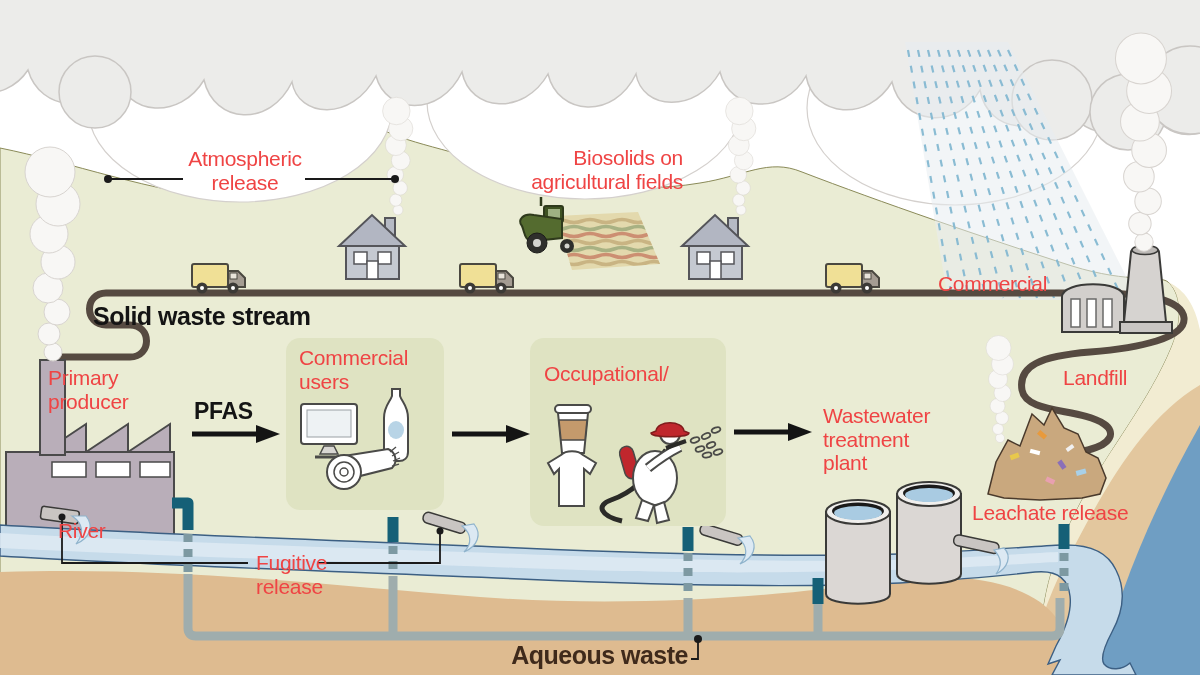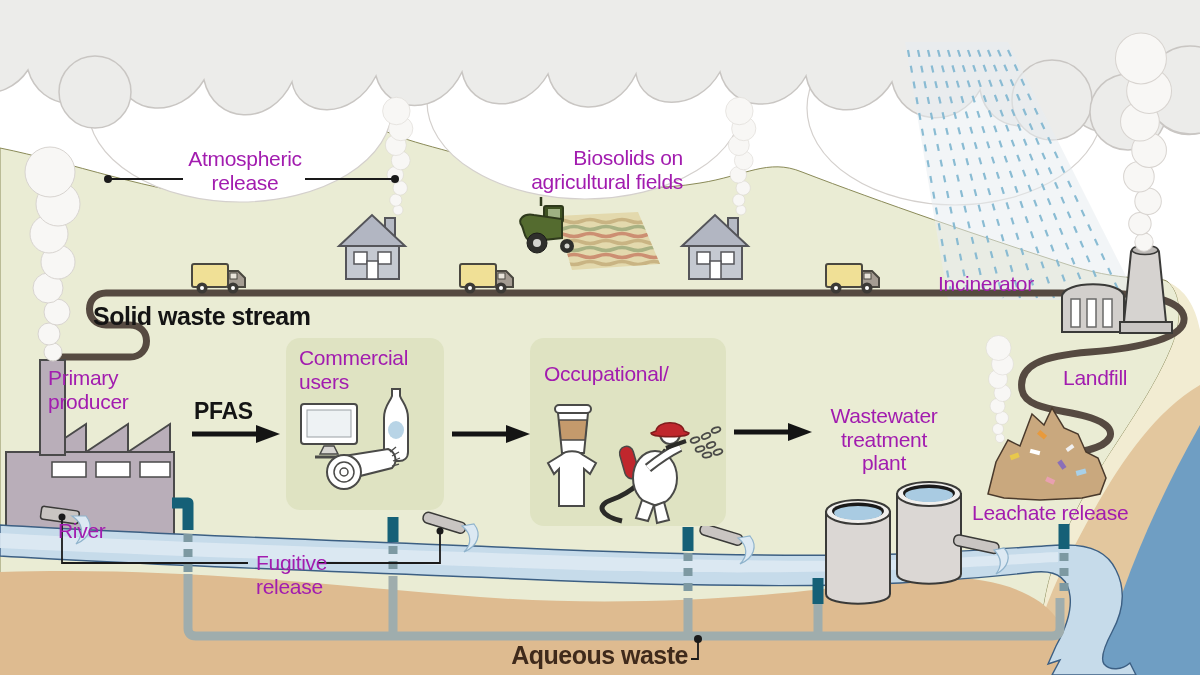--- a/index.html
+++ b/index.html
@@ -1,19 +1,19 @@
 <!DOCTYPE html>
 <html><head>
 <meta charset="utf-8">
 <style>
   html,body{margin:0;padding:0;background:#fff;}
   .scene{position:relative;width:1200px;height:675px;overflow:hidden;background:#ffffff;
          font-family:"Liberation Sans","DejaVu Sans",sans-serif;}
   .scene svg{position:absolute;left:0;top:0;}
-  .lbl{position:absolute;font-size:21px;line-height:1.12;color:#a21caf;letter-spacing:-0.3px;}
+  .lbl{position:absolute;font-size:21px;line-height:1.12;color:#ef4444;letter-spacing:-0.3px;}
   .lbl.center{text-align:center;}
   .lbl.bold{font-weight:bold;}
   .lbl.big{font-size:25px;font-weight:bold;color:#141414;letter-spacing:-0.5px;}
   .lbl.brown{color:#3f2a1b;}
   .lbl.right{text-align:right;}
 </style>
 </head>
 <body>
 
 <div class="scene">
@@ -317,26 +317,26 @@
     <polyline points="62,519 62,563 248,563" fill="none"></polyline>
     <circle cx="440" cy="531" r="3.5" stroke="none"></circle>
     <polyline points="318,563 440,563 440,533" fill="none"></polyline>
     <circle cx="698" cy="639" r="4" stroke="none"></circle>
     <polyline points="698,640 698,659 691,659" fill="none"></polyline>
   </g>
 </svg>
 
 <div class="lbl center" style="left:172px;top:147px;width:146px;">Atmospheric release</div>
 <div class="lbl center" style="left:487px;top:146px;width:196px;text-align:right;">Biosolids on agricultural fields</div>
-<div class="lbl" style="left:938px;top:272px;">Incinerator</div>
+<div class="lbl" style="left:938px;top:272px;">Commercial</div>
 <div class="lbl big" style="left:93px;top:302px;">Solid waste stream</div>
 <div class="lbl" style="left:48px;top:366px;width:112px;">Primary producer</div>
 <div class="lbl bold" style="left:194px;top:399px;font-size:23px;color:#141414;">PFAS</div>
 <div class="lbl" style="left:299px;top:346px;width:132px;">Commercial users</div>
 <div class="lbl" style="left:544px;top:346px;width:185px;margin-top:16px;"><span>Occupational/</span><br></div>
-<div class="lbl" style="left:823px;top:404px;width:122px;text-align:center;">Wastewater treatment plant</div>
+<div class="lbl" style="left:823px;top:404px;width:122px;">Wastewater treatment plant</div>
 <div class="lbl" style="left:1063px;top:366px;">Landfill</div>
 <div class="lbl" style="left:972px;top:501px;width:180px;">Leachate release</div>
 <div class="lbl" style="left:58px;top:519px;">River</div>
 <div class="lbl" style="left:256px;top:551px;width:96px;">Fugitive release</div>
 <div class="lbl big brown right" style="left:430px;top:641px;width:258px;color:#3f2a1b;">Aqueous waste stream</div>
 
 </div>
 
 </body></html>

